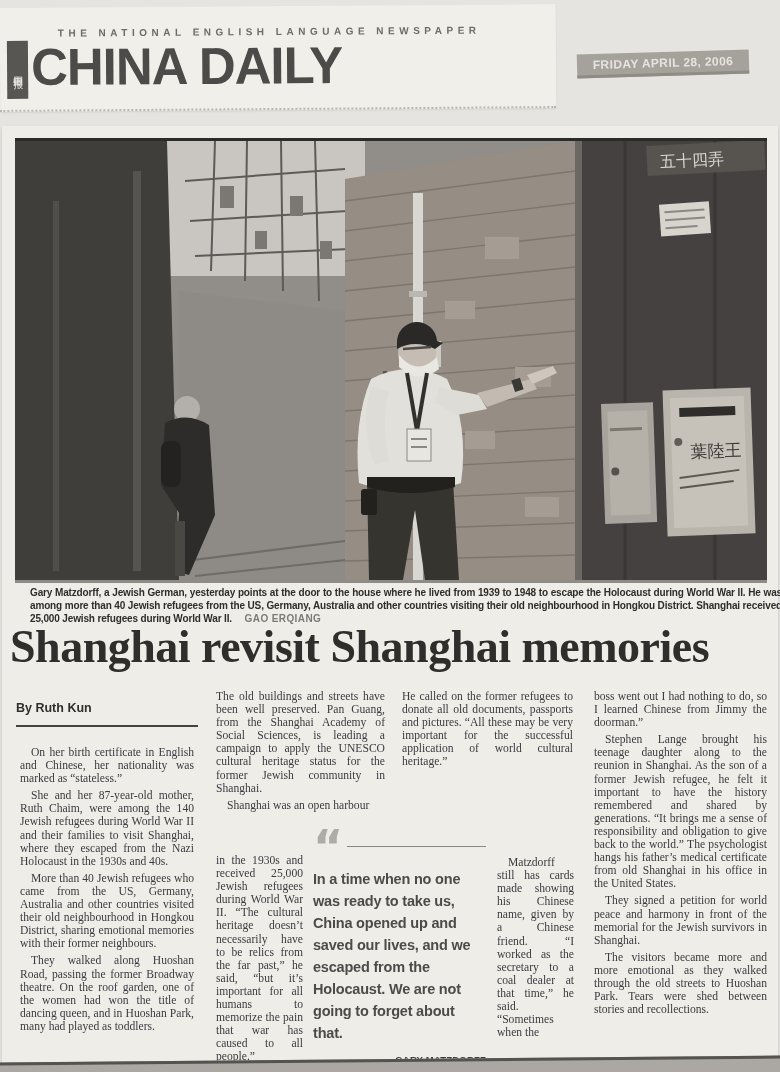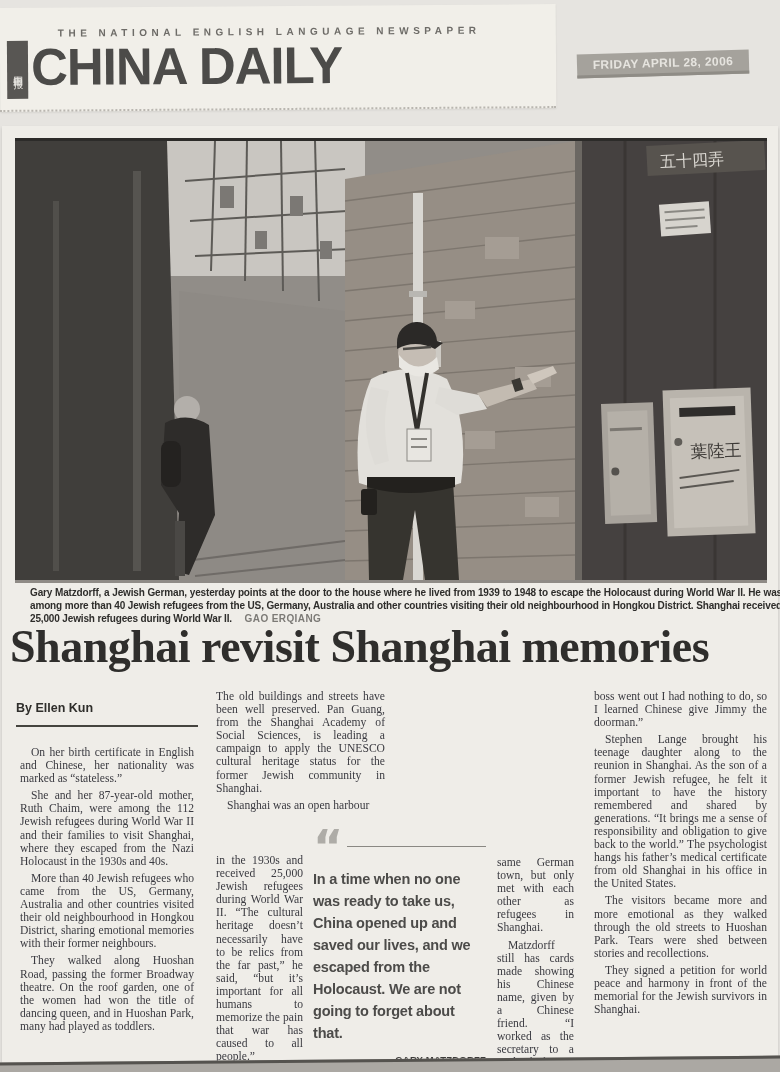--- a/index.html
+++ b/index.html
@@ -260,26 +260,26 @@
     </div>
 
     <div class="caption">
       <span>Gary Matzdorff, a Jewish German, yesterday points at the door to the house where he lived from 1939 to 1948 to escape the Holocaust during World War II. He was among more than 40 Jewish refugees from the US, Germany, Australia and other countries visiting their old neighbourhood in Hongkou District. Shanghai received 25,000 Jewish refugees during World War II.</span>
       <span class="credit">GAO ERQIANG</span>
     </div>
 
     <div class="headline">Shanghai revisit Shanghai memories</div>
 
     <div class="byline-block">
-      <span class="byline">By Ellen Kun</span>
+      <span class="byline">By Ruth Kun</span>
     </div>
 
     <div class="col col1 bodytext">
       <p>On her birth certificate in English and Chinese, her nationality was marked as “stateless.”</p>
-      <p>She and her 87-year-old mother, Ruth Chaim, were among the 112 Jewish refugees during World War II and their families to visit Shanghai, where they escaped from the Nazi Holocaust in the 1930s and 40s.</p>
+      <p>She and her 87-year-old mother, Ruth Chaim, were among the 140 Jewish refugees during World War II and their families to visit Shanghai, where they escaped from the Nazi Holocaust in the 1930s and 40s.</p>
       <p>More than 40 Jewish refugees who came from the US, Germany, Australia and other countries visited their old neighbourhood in Hongkou District, sharing emotional memories with their former neighbours.</p>
       <p>They walked along Huoshan Road, passing the former Broadway theatre. On the roof garden, one of the women had won the title of dancing queen, and in Huoshan Park, many had played as toddlers.</p>
     </div>
 
     <div class="col col2top bodytext">
       <p class="noindent">The old buildings and streets have been well preserved. Pan Guang, from the Shanghai Academy of Social Sciences, is leading a campaign to apply the UNESCO cultural heritage status for the former Jewish community in Shanghai.</p>
       <p>Shanghai was an open harbour</p>
     </div>
     <div class="col col2narrow bodytext">
       <p class="noindent">in the 1930s and received 25,000 Jewish refugees during World War II. “The cultural heritage doesn’t necessarily have to be relics from the far past,” he said, “but it’s important for all humans to memorize the pain that war has caused to all people.”</p>
@@ -290,29 +290,29 @@
         <span class="pq-openquote">“</span>
         <span class="pq-topline"></span>
       </div>
       <div class="pq-text">In a time when no one was ready to take us, China opened up and saved our lives, and we escaped from the Holocaust. We are not going to forget about that.</div>
       <div class="pq-attr">GARY MATZDORFF</div>
       <div class="pq-attr-detail">A Jewish survivor of the Holocaust during World War II</div>
 
     </div>
 
     <div class="col col3top bodytext">
+      <p class="noindent">He called on the former refugees to donate all old documents, passports and pictures. “All these may be very important for the successful application of world cultural heritage.”</p>
     </div>
     <div class="col col3narrow bodytext">
-      <p class="noindent">same German town, but only met with each other as refugees in Shanghai.</p>
       <p>Matzdorff still has cards made showing his Chinese name, given by a Chinese friend. “I worked as the secretary to a coal dealer at that time,” he said. “Sometimes when the</p>
     </div>
 
     <div class="col col4 bodytext">
-      <p class="noindent">boss went out I had nothing to do, so I learned Chinese give Jimmy the doorman.”</p>
+      <p class="noindent">boss went out I had nothing to do, so I learned Chinese from Jimmy the doorman.”</p>
       <p>Stephen Lange brought his teenage daughter along to the reunion in Shanghai. As the son of a former Jewish refugee, he felt it important to have the history remembered and shared by generations. “It brings me a sense of responsibility and obligation to give back to the world.” The psychologist hangs his father’s medical certificate from old Shanghai in his office in the United States.</p>
+      <p>They signed a petition for world peace and harmony in front of the memorial for the Jewish survivors in Shanghai.</p>
       <p>The visitors became more and more emotional as they walked through the old streets to Huoshan Park. Tears were shed between stories and recollections.</p>
-      <p>They signed a petition for world peace and harmony in front of the memorial for the Jewish survivors in Shanghai.</p>
     </div>
 
   </div>
 
   <div class="bottom-edge"></div>
 </div>
 
 </body></html>

